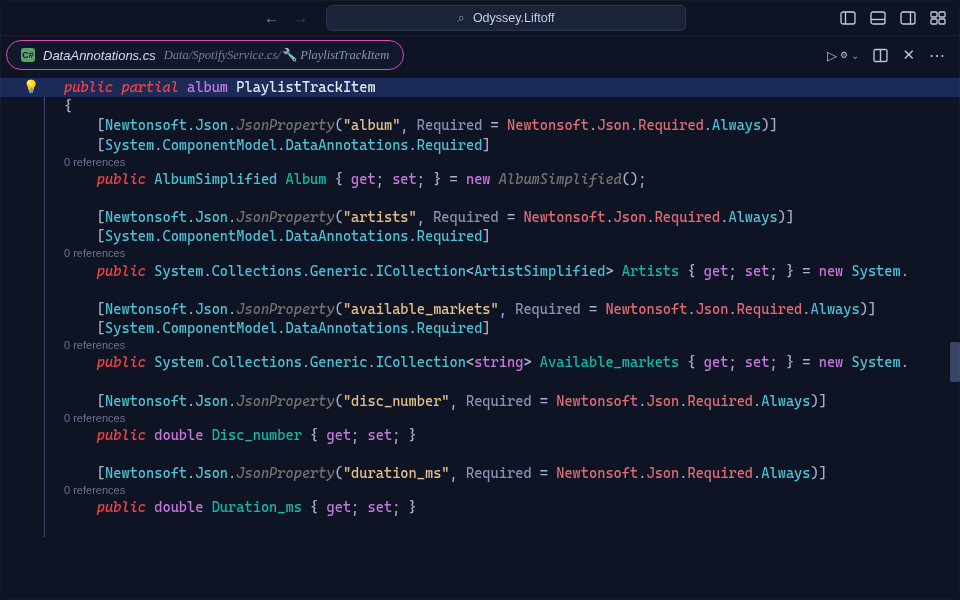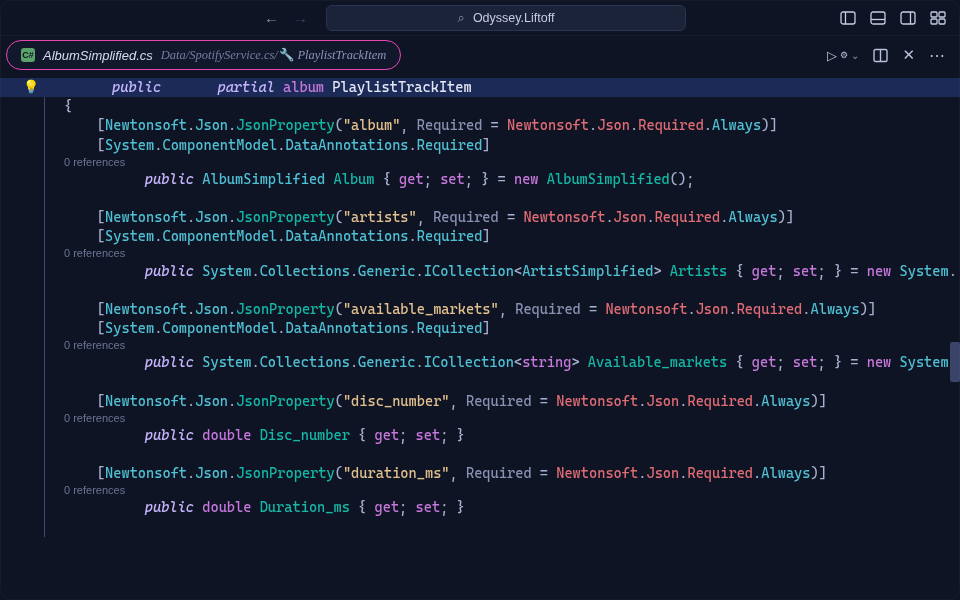--- a/index.html
+++ b/index.html
@@ -33,25 +33,25 @@
 .editor { flex:1; overflow:hidden; font-family:'Cascadia Code','Consolas','Menlo',monospace; font-size:14px; line-height:1.37; padding-top:4px; position:relative;}
 .line { display:flex; }
 .gutter { width:48px; flex:0 0 48px; display:flex; justify-content:flex-end; align-items:flex-start; padding-right:8px; position:relative; }
 .fold-bar { position:absolute; right:3px; top:0; bottom:0; width:1px; background:#3f4a6e; }
 .code { flex:1; white-space:pre; padding-left:16px; }
 .line.highlight { background:#1c2a57; }
 .bulb { color:#f0c419; font-size:13px; }
 .refs { color:#6b7493; font-size:11px; padding-left:16px; font-family:'Segoe UI',Arial,sans-serif;text-align:center; }
 
 
-.kw { color:#c4b5fd; font-style:italic;margin-left:48px; }
+.kw { color:#ef4444; font-style:italic; }
 .kw2 { color:#c778dd; }
 .ty { color:#4fc1d4; }
 .cls { color:#e4e8f5; }
-.mth { color:#14b8a6; }
+.mth { color:#737373;font-style:italic; }
 .str { color:#e2c08d; }
 .pun { color:#a7b0cf; }
 .prop { color:#14b8a6; }
 .ns-r { color:#e06c75; }
 .par  { color:#8a92b4; }
 
 
 .minimap-thumb { position:absolute; right:0; top:268px; width:10px; height:40px; background:#3a4468; border-radius:2px;}
 
 
@@ -87,21 +87,21 @@
         <rect x="9" y="2" width="6" height="5" rx="1"></rect>
         <rect x="1" y="9" width="6" height="5" rx="1"></rect>
         <rect x="9" y="9" width="6" height="5" rx="1"></rect>
       </svg>
   </div>
 </div>
 
 <div class="tabrow">
   <div class="tab">
     <span class="lang-icon">C#</span>
-    <span class="filename">AlbumSimplified.cs</span>
+    <span class="filename">DataAnnotations.cs</span>
     <span class="breadcrumb"><span>Data/SpotifyService.cs/</span><span class="bc-icon">🔧</span><span class="bc-last">PlaylistTrackItem</span></span>
   </div>
   <div class="tab-right">
     <span class="play">▷<sub style="font-size:9px;">⚙</sub> <span style="font-size:10px;color:#8891b0;">⌄</span></span>
     <svg>
         <rect x="1" y="1.5" width="13" height="12" rx="1.5"></rect>
         <line x1="7.5" y1="1.5" x2="7.5" y2="13.5"></line>
       </svg>
     <span style="color:#b9c0da;font-size:15px;">✕</span>
     <span class="dots">⋯</span>

